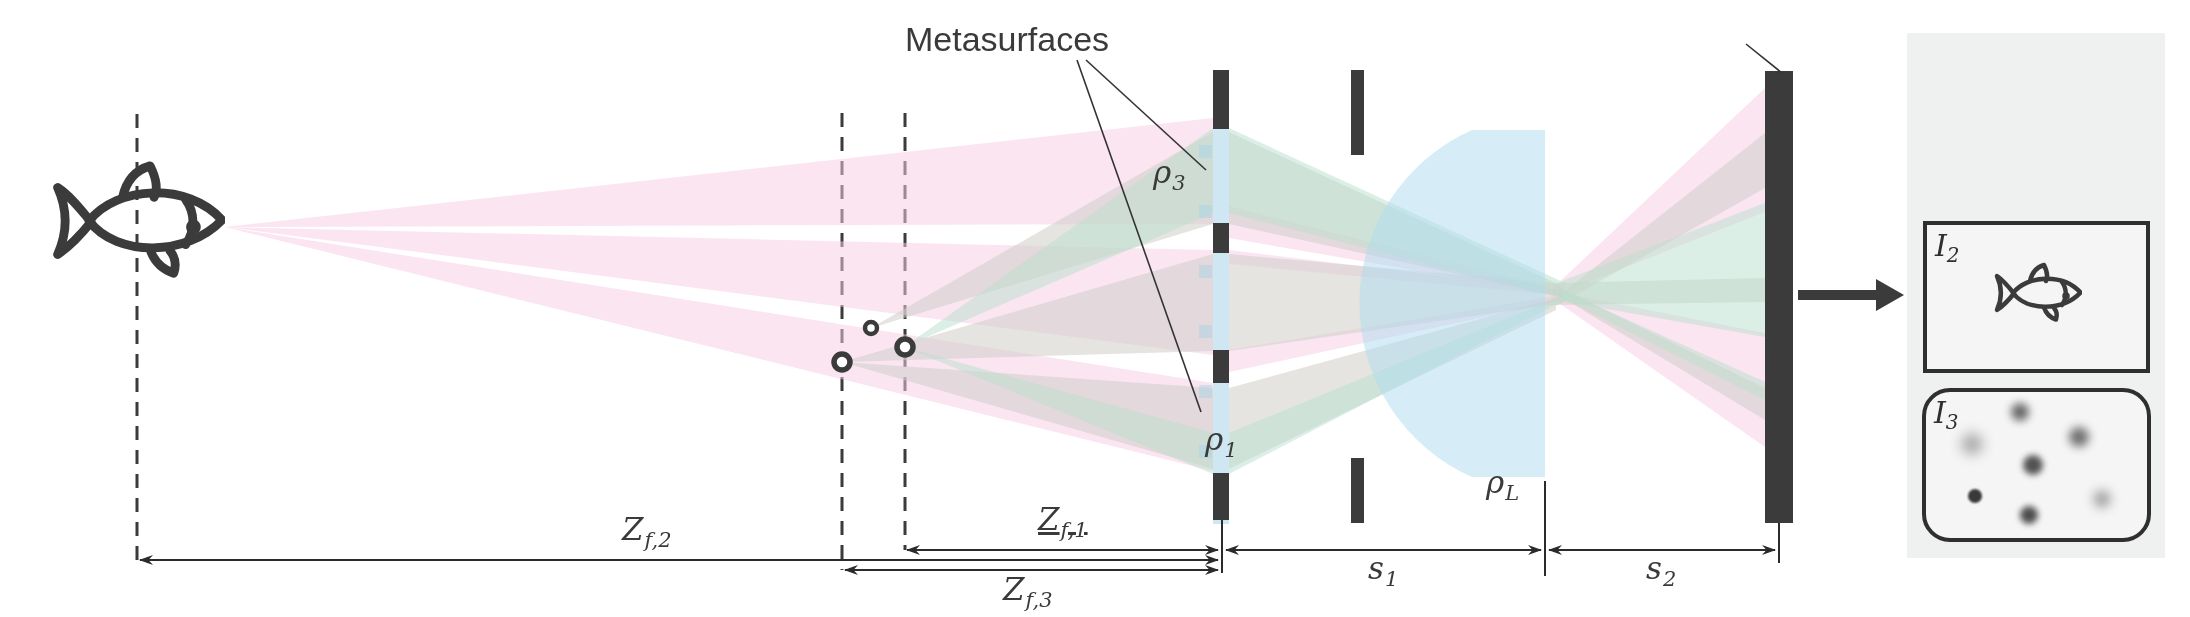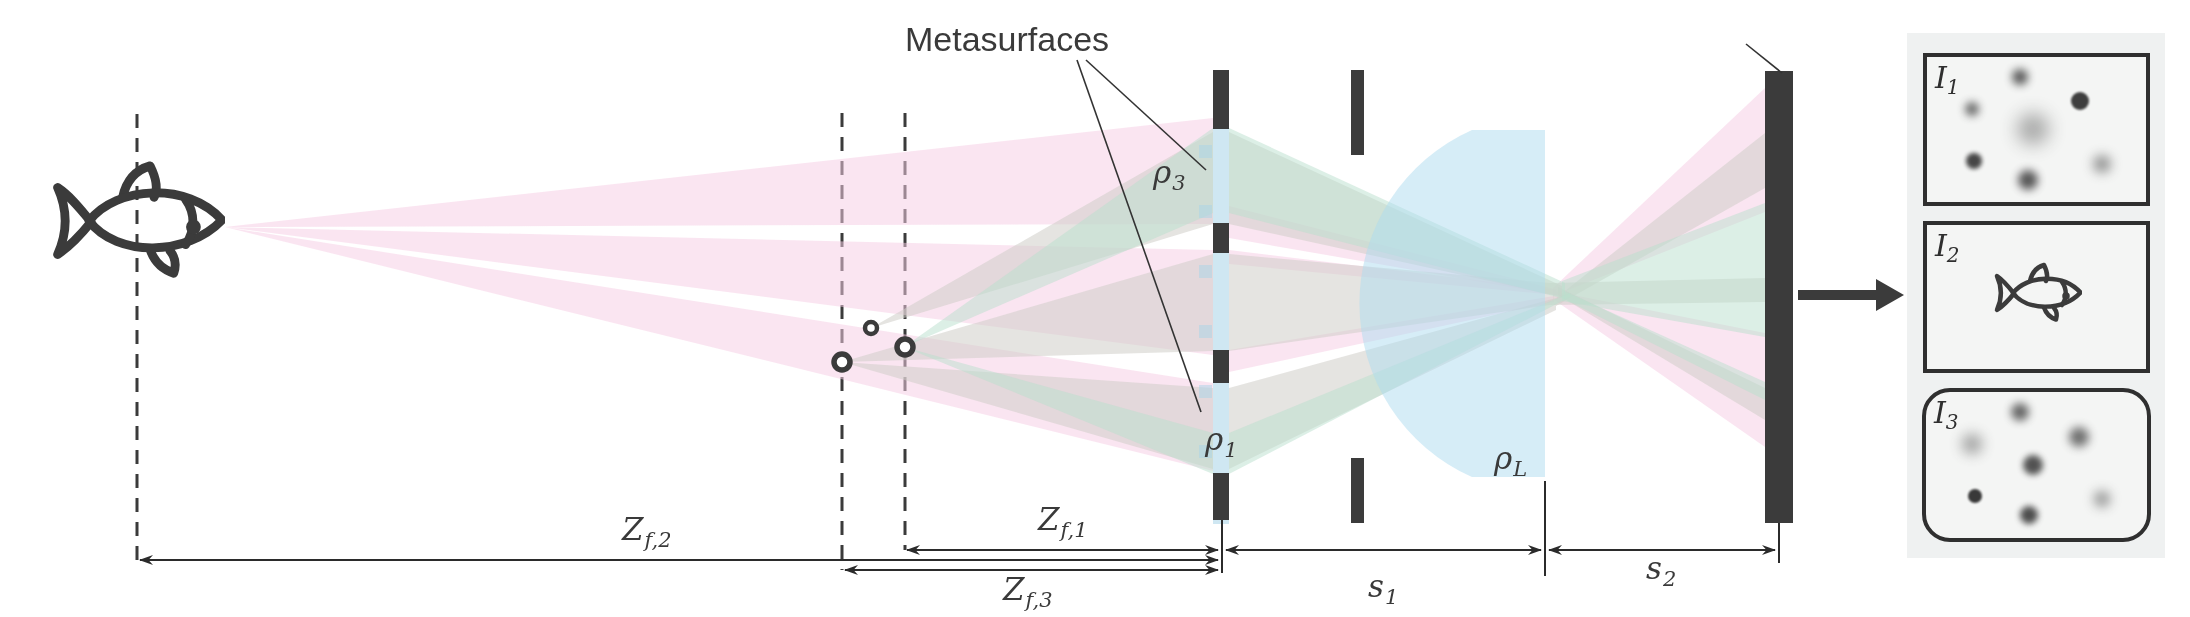--- a/index.html
+++ b/index.html
@@ -134,42 +134,30 @@
       <polygon points="1876,279 1904,295 1876,311"></polygon>
     </g>
 
     <use href="#fish-sym" x="28" y="158" width="197" height="128"></use>
   </svg>
 
   <div class="lbl sans-lbl" style="left:905px;top:20px;">Metasurfaces</div>
 
   <div class="lbl math-lbl" style="left:1153px;top:154px;"><span>ρ</span><span class="sub">3</span></div>
   <div class="lbl math-lbl" style="left:1205px;top:421px;"><span>ρ</span><span class="sub">1</span></div>
-  <div class="lbl math-lbl" style="left:1486px;top:440px;margin-left:8px;"><span>ρ</span><span class="sub">L</span></div>
+  <div class="lbl math-lbl" style="left:1486px;top:464px;"><span>ρ</span><span class="sub">L</span></div>
 
-  <div class="lbl math-lbl" style="left:1038px;top:501px;"><span>Z</span><span class="sub">f,1</span></div>
+  <div class="lbl math-lbl" style="left:1038px;top:501px;text-decoration:underline;"><span>Z</span><span class="sub">f,1</span></div>
   <div class="lbl math-lbl" style="left:622px;top:511px;"><span>Z</span><span class="sub">f,2</span></div>
   <div class="lbl math-lbl" style="left:1003px;top:571px;"><span>Z</span><span class="sub">f,3</span></div>
-  <div class="lbl math-lbl" style="left:1368px;top:568px;"><span>s</span><span class="sub">1</span></div>
+  <div class="lbl math-lbl" style="left:1368px;top:550px;"><span>s</span><span class="sub">1</span></div>
   <div class="lbl math-lbl" style="left:1646px;top:550px;"><span>s</span><span class="sub">2</span></div>
 
   <div class="panel-box" style="left:1907px;top:33px;width:258px;height:525px;">
 
-    <div class="img-panel" style="left:16px;top:20px;width:227px;height:153px;">
-      <div class="dots-layer">
-          <span class="dot" style="left: 85px; top: 12px; width: 16px; height: 16px; opacity: 0.78; filter: blur(4px);"></span>
-          <span class="dot" style="left: 144px; top: 35px; width: 18px; height: 18px; opacity: 0.92; filter: blur(1px);"></span>
-          <span class="dot" style="left: 38px; top: 45px; width: 14px; height: 14px; opacity: 0.72; filter: blur(4px);"></span>
-          <span class="dot" style="left: 90px; top: 56px; width: 32px; height: 32px; opacity: 0.38; filter: blur(9px);"></span>
-          <span class="dot" style="left: 39px; top: 96px; width: 16px; height: 16px; opacity: 0.88; filter: blur(2px);"></span>
-          <span class="dot" style="left: 166px; top: 98px; width: 18px; height: 18px; opacity: 0.5; filter: blur(6px);"></span>
-          <span class="dot" style="left: 91px; top: 113px; width: 20px; height: 20px; opacity: 0.8; filter: blur(4px);"></span>
-        </div>
-      <div class="img-label"><span>I</span><span class="sub">1</span></div>
-    </div>
 
     <div class="img-panel" style="left:16px;top:188px;width:227px;height:152px;text-align:center;">
       <div class="img-label"><span>I</span><span class="sub">2</span></div>
       <svg class="mini-fish" style="left:55px;top:36px;" width="100" height="65" viewBox="0 0 200 130">
         <use href="#fish-sym" width="200" height="130"></use>
       </svg>
     </div>
 
     <div class="img-panel" style="left:15px;top:355px;width:229px;height:154px;border-radius:28px;">
       <div class="dots-layer">

